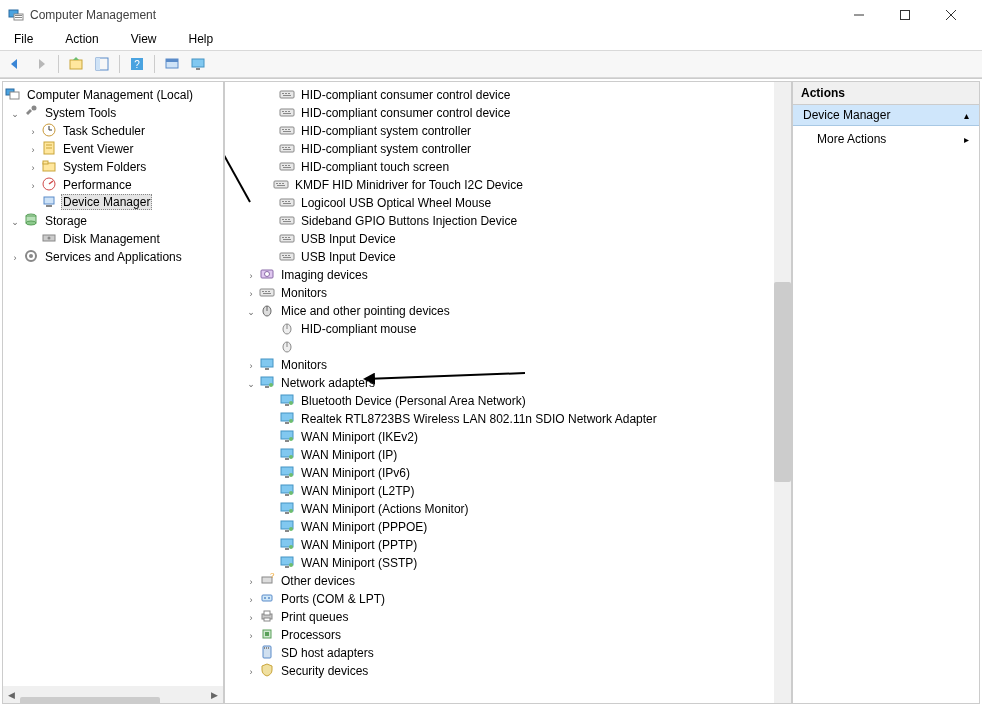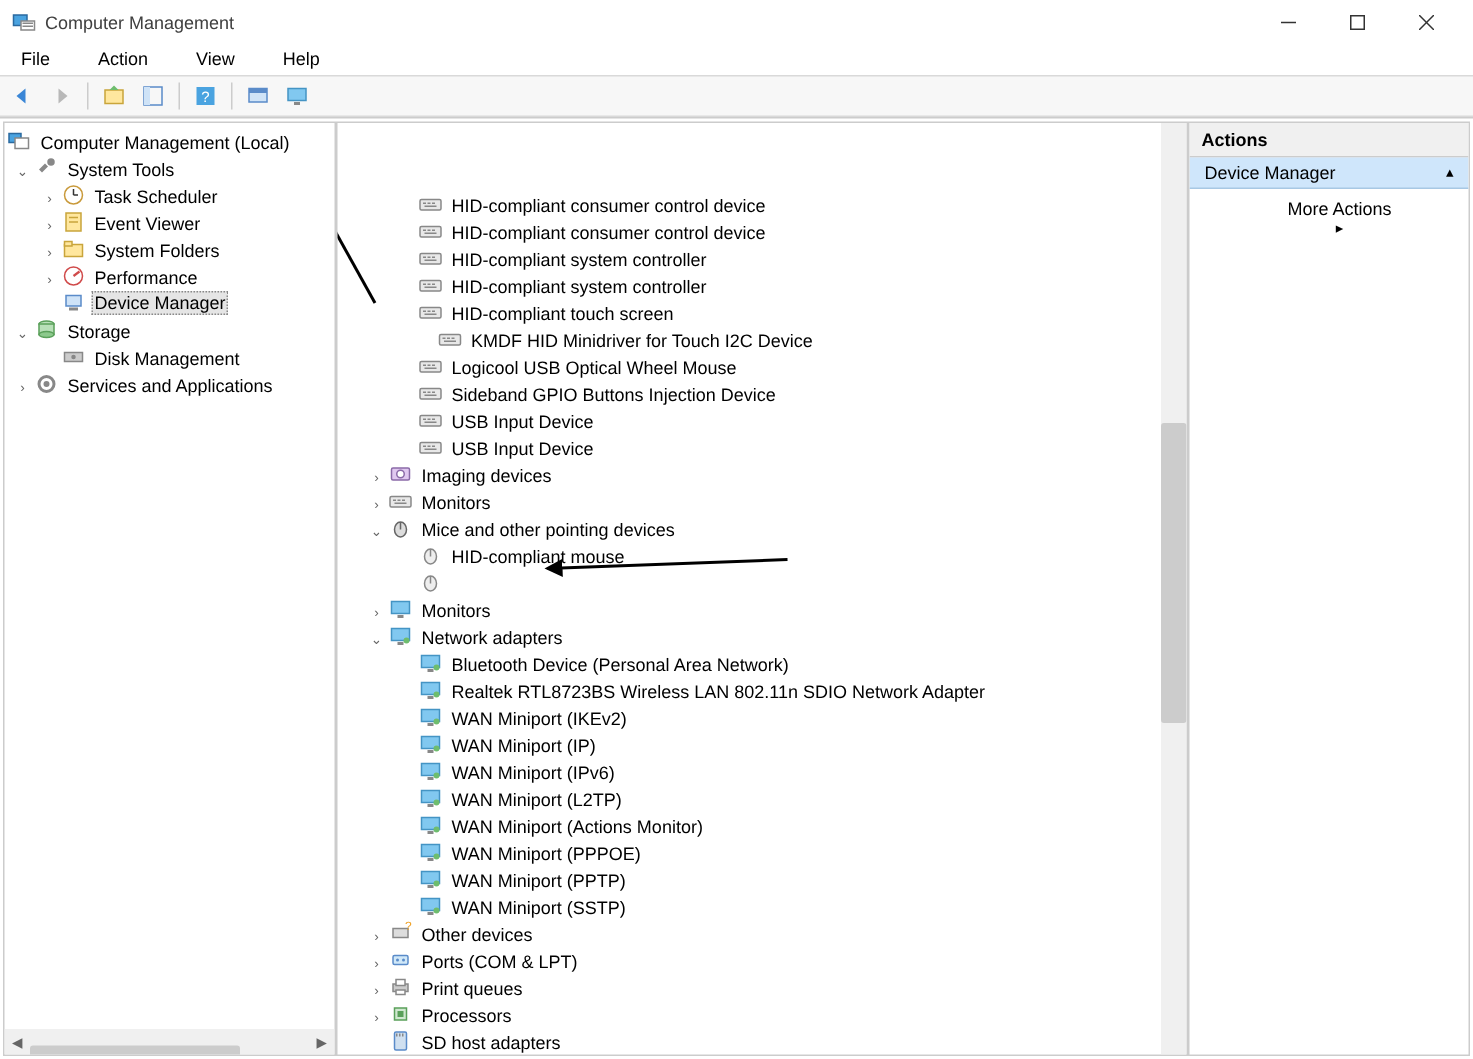--- a/index.html
+++ b/index.html
@@ -19,30 +19,30 @@
 .pane { border: 1px solid #ccc; margin: 2px; background: #fff; overflow: hidden; display: flex; flex-direction: column; }
 .left-pane { width: 222px; margin-right: 0; }
 .center-pane { flex: 1; margin-left: 0; margin-right: 0; position: relative; }
 .right-pane { width: 188px; margin-left: 0; }
 .tree { padding: 2px 0; overflow: auto; flex: 1; }
 .node { display: flex; align-items: flex-end; height: 18px; white-space: nowrap; padding-right: 6px; }
 .node .expander { width: 12px; height: 12px; display: inline-flex; align-items: center; justify-content: center; margin-right: 2px; color: #666; font-size: 9px; }
 .node .icon { width: 16px; height: 16px; margin-right: 4px; display: inline-flex; align-items: center; justify-content: center; }
 .node .label { padding: 0 2px; }
 .node.selected .label { background: #e5e5e5; border: 1px dotted #888; padding: 0 1px; }
-.center-tree { padding: 2px 0; overflow: hidden; flex: 1; position: relative; margin-top: 42px; }
+.center-tree { padding: 2px 0; overflow: hidden; flex: 1; position: relative; }
 .center-scroll { position: absolute; right: 0; top: 0; width: 17px; height: 100%; background: #f0f0f0; }
 .center-thumb { position: absolute; right: 0; top: 200px; width: 17px; height: 200px; background: #ccc; border-radius: 2px; }
 .left-scroll-h { height: 17px; background: #f0f0f0; display: flex; align-items: center; justify-content: space-between; }
 .left-scroll-h .arrow { width: 17px; text-align: center; color: #666; font-size: 9px; }
 .left-scroll-h .track { flex: 1; position: relative; }
 .left-scroll-h .thumb { position: absolute; left: 0; top: 2px; width: 75%; height: 13px; background: #ccc; border-radius: 2px; }
 .actions-hdr { background: #f0f0f0; padding: 4px 8px; font-weight: bold; border-bottom: 1px solid #ccc; }
 .actions-sel { background: #cfe6fb; padding: 3px 10px; display: flex; justify-content: space-between; align-items: center; border-bottom: 1px solid #a8c8e4; }
-.actions-item { padding: 6px 10px 6px 24px; display: flex; justify-content: space-between; align-items: center; flex-direction: column; }
+.actions-item { padding: 6px 10px 6px 24px; display: flex; justify-content: space-between; align-items: center; }
 .chev { font-size: 10px; }
 .annot-arrow { position: absolute; pointer-events: none; z-index: 100; }
 </style>
 </head>
 <body>
 
 <div class="titlebar">
   <span class="app-icon">
     <svg width="16" height="16" viewBox="0 0 16 16">
         <rect x="1" y="3" width="9" height="7" fill="#4aa3e0" stroke="#2a6aa0"></rect>
@@ -301,21 +301,21 @@
             <svg width="16" height="16">
               <rect x="1" y="5" width="14" height="7" rx="1" fill="#e8e8e8" stroke="#888"></rect>
               <rect x="3" y="7" width="2" height="1" fill="#888"></rect>
               <rect x="6" y="7" width="2" height="1" fill="#888"></rect>
               <rect x="9" y="7" width="2" height="1" fill="#888"></rect>
               <rect x="4" y="9" width="8" height="1" fill="#888"></rect>
             </svg>
           </span>
     <span class="label">HID-compliant touch screen</span>
   </div>
-        <div class="node" style="padding-left:53px">
+        <div class="node" style="padding-left:34px">
     <span class="expander"></span>
     <span class="icon">
             <svg width="16" height="16">
               <rect x="1" y="5" width="14" height="7" rx="1" fill="#e8e8e8" stroke="#888"></rect>
               <rect x="3" y="7" width="2" height="1" fill="#888"></rect>
               <rect x="6" y="7" width="2" height="1" fill="#888"></rect>
               <rect x="9" y="7" width="2" height="1" fill="#888"></rect>
               <rect x="4" y="9" width="8" height="1" fill="#888"></rect>
             </svg>
           </span>

